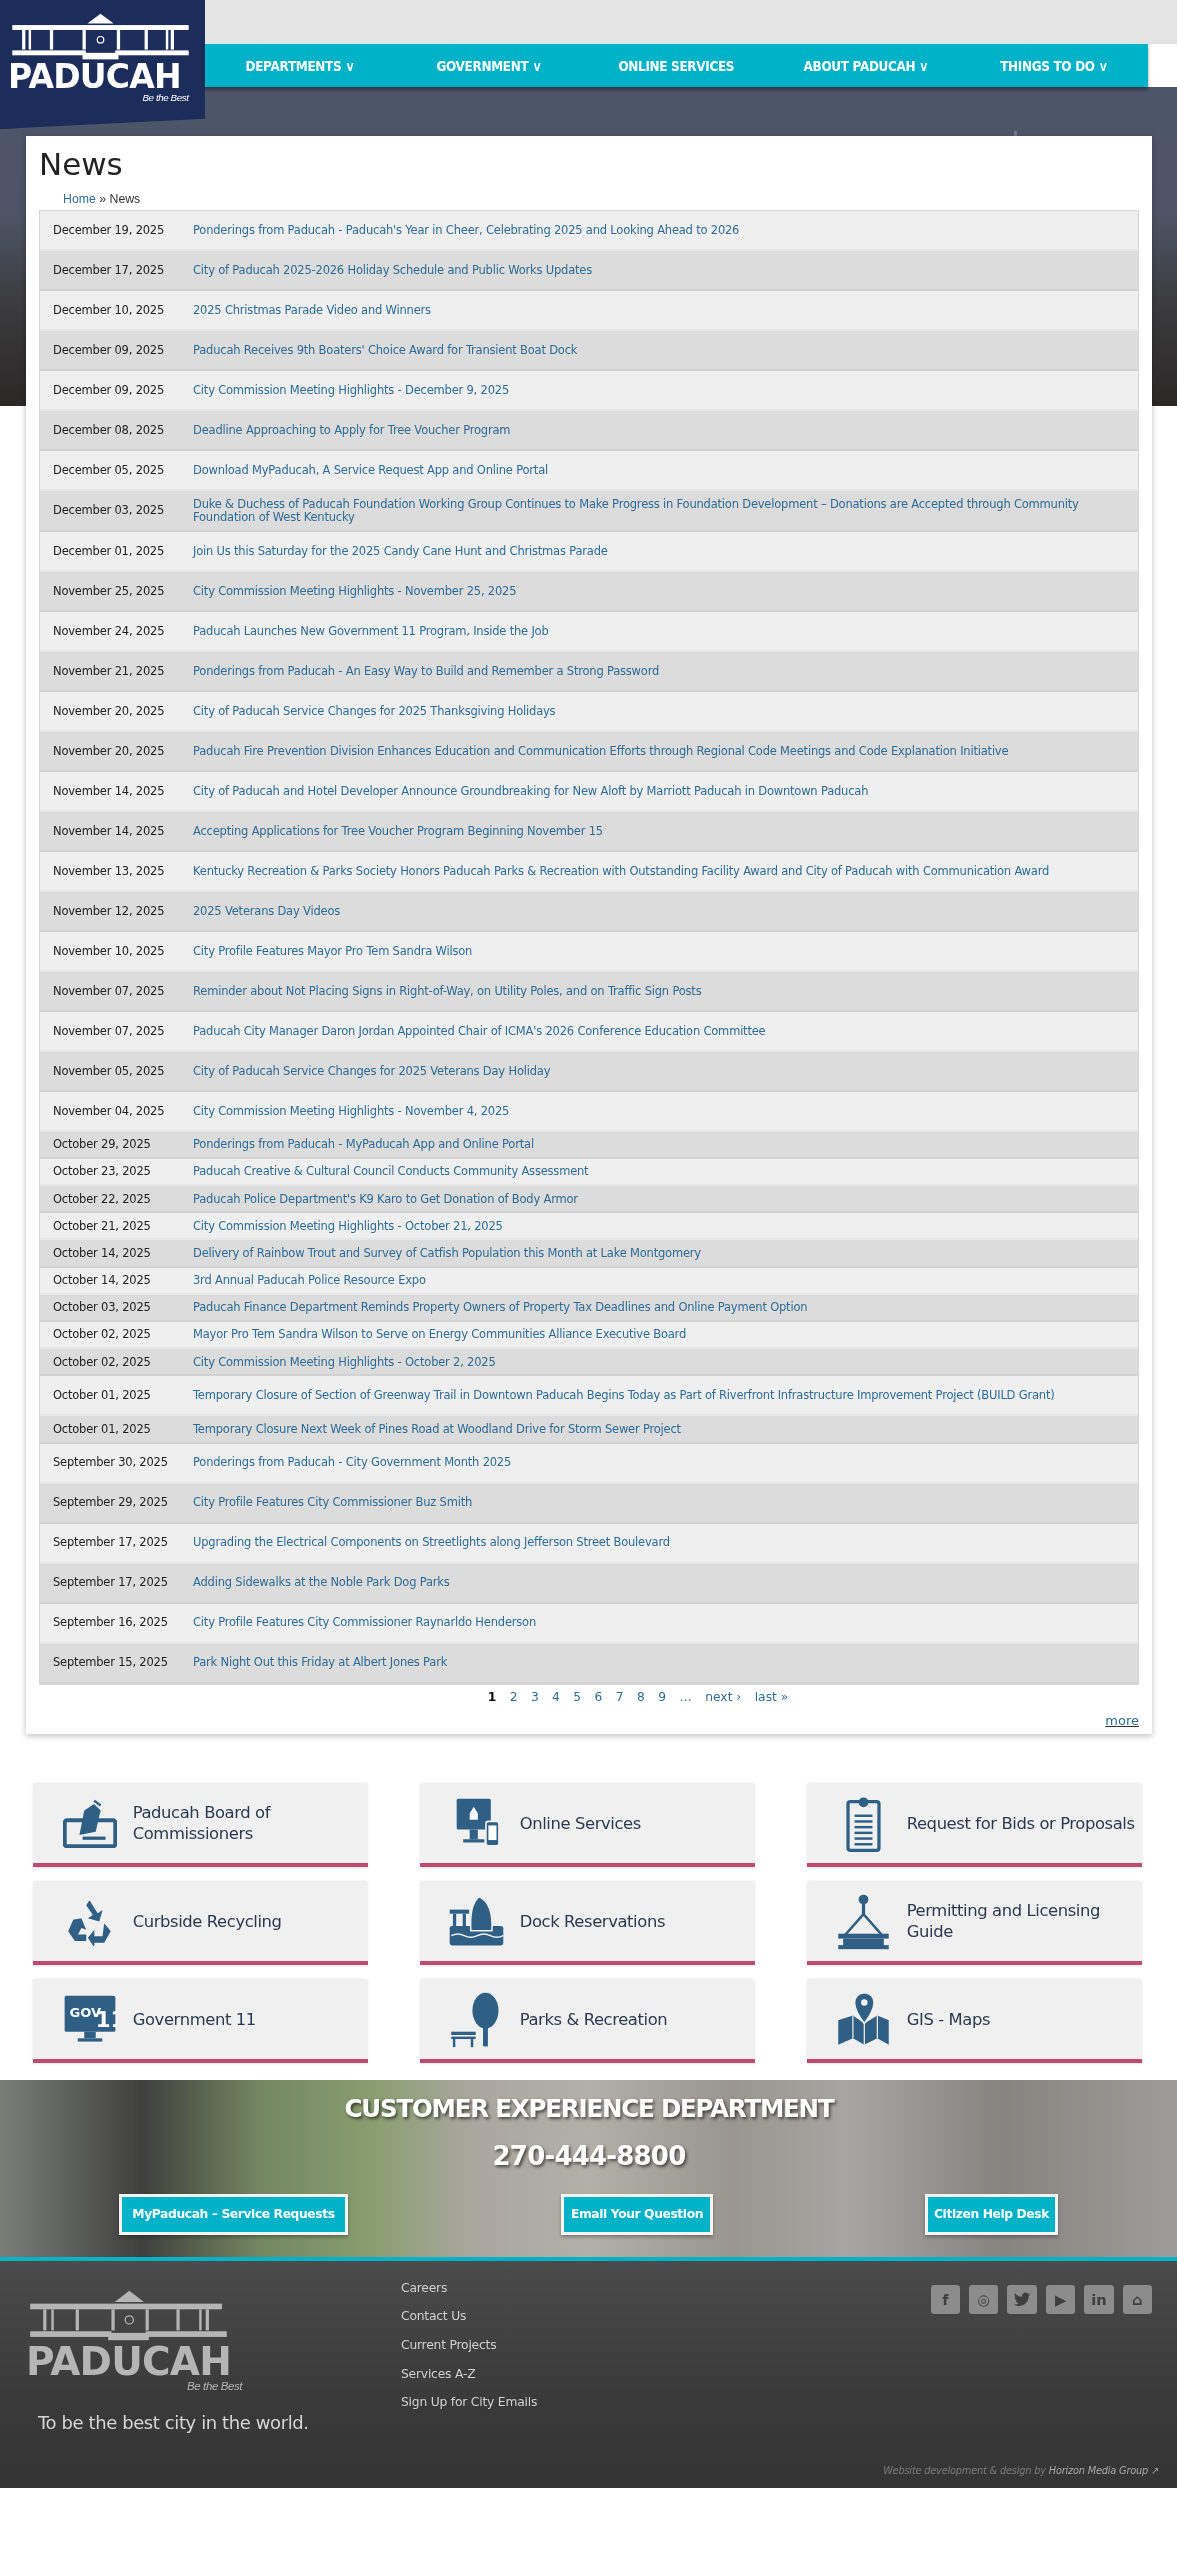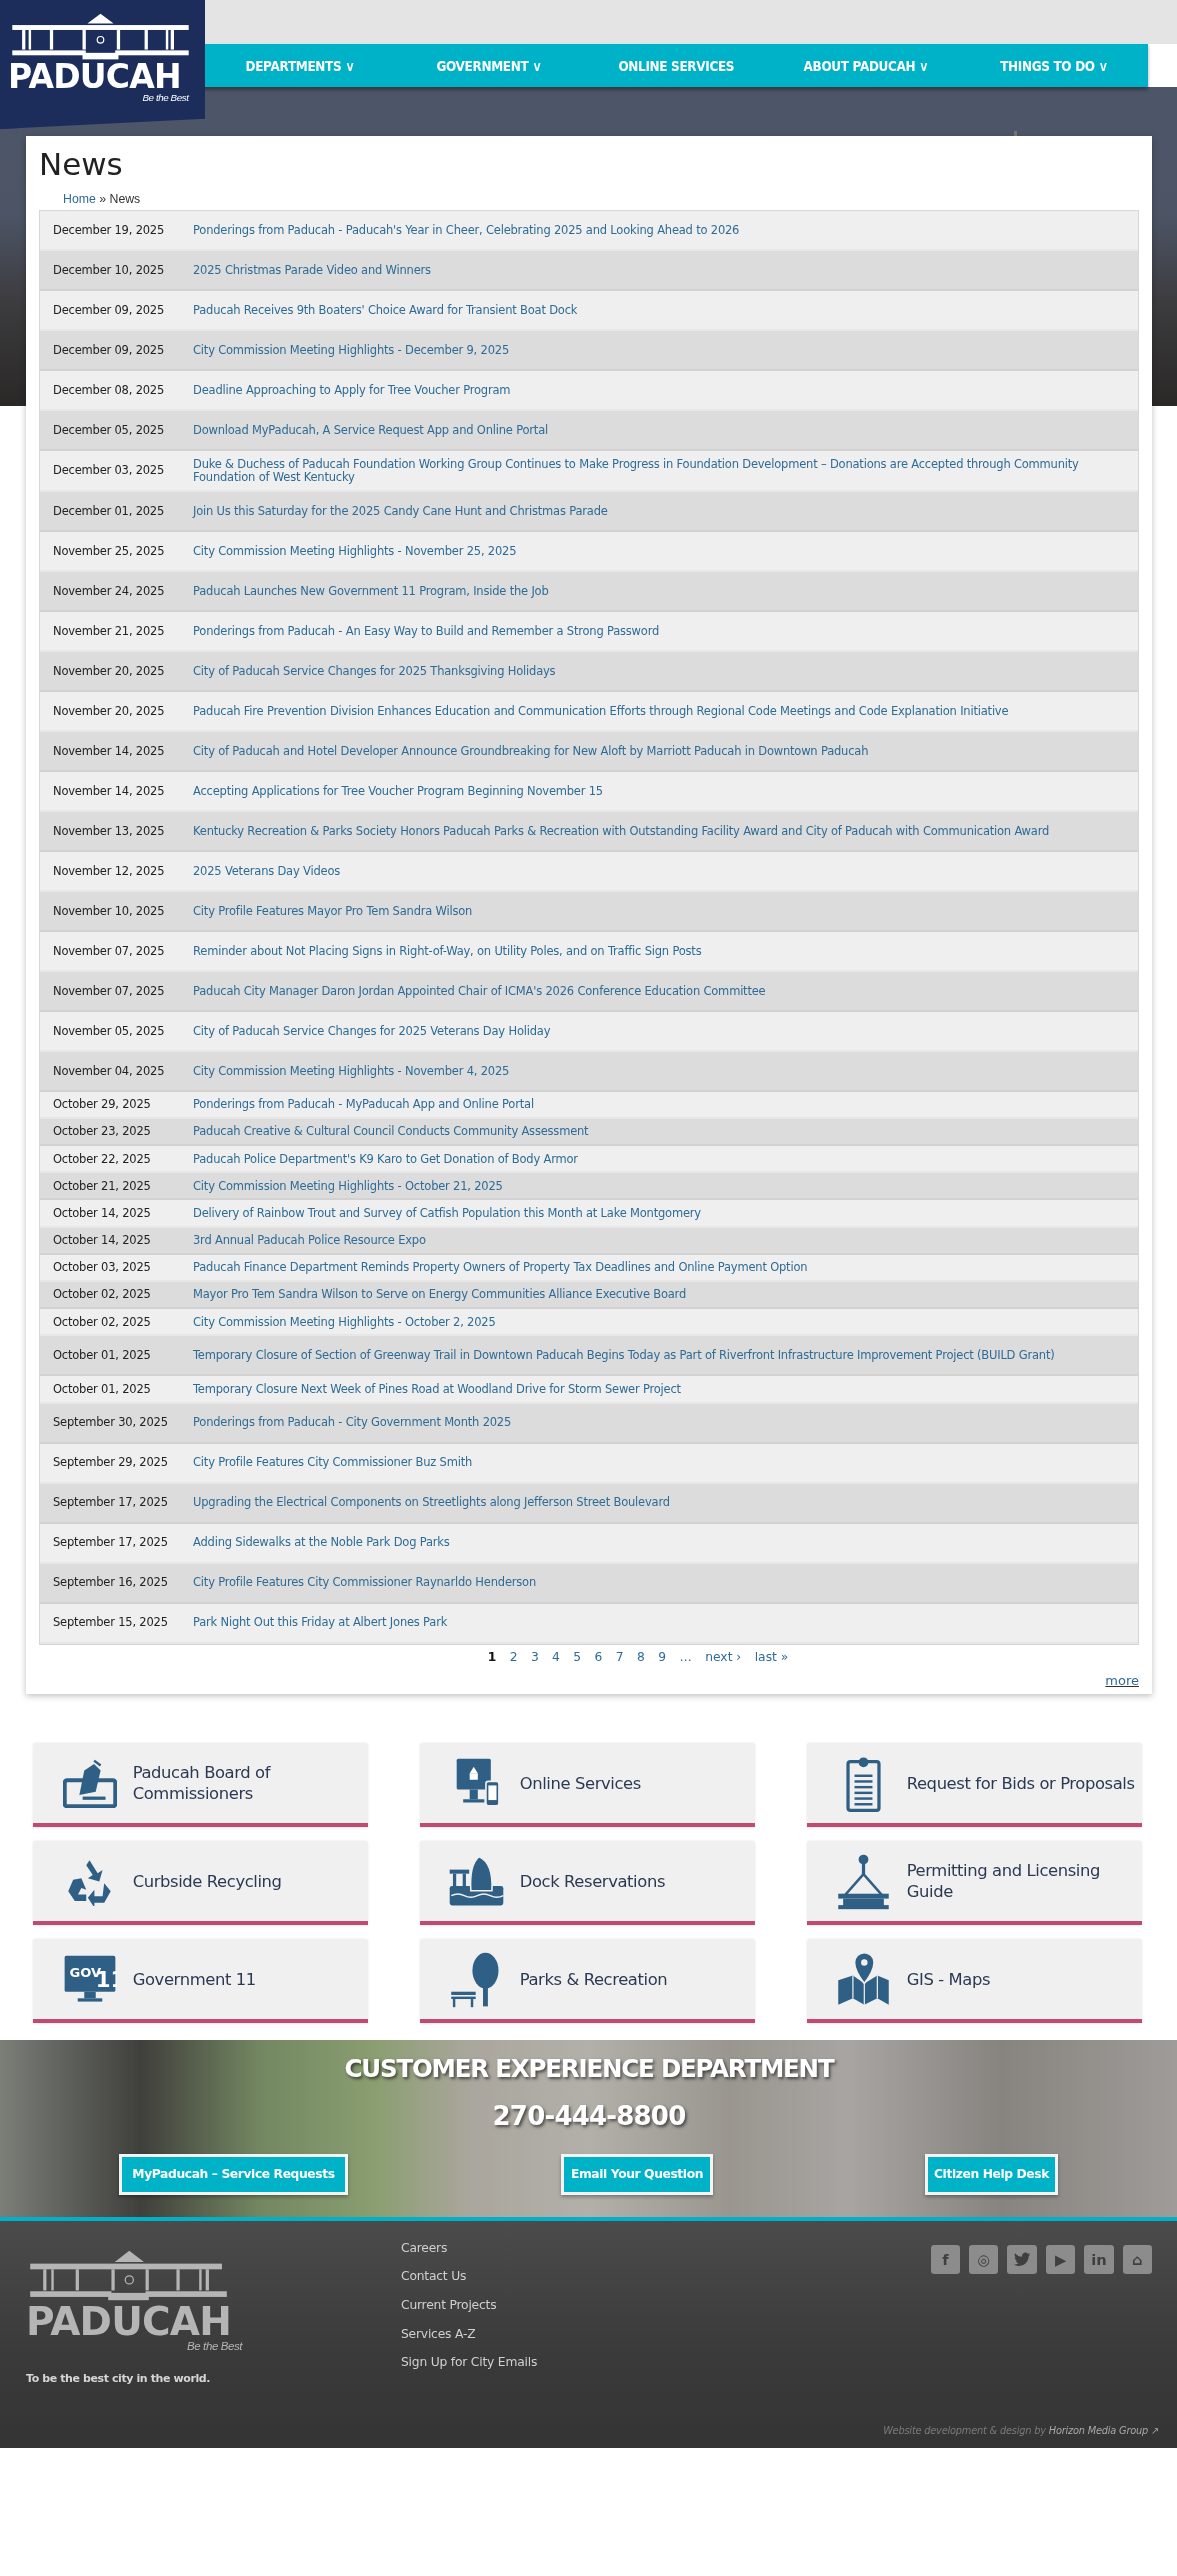--- a/index.html
+++ b/index.html
@@ -57,21 +57,21 @@
   .cx-title { color: #fff; font-family: "DejaVu Sans", sans-serif; font-weight: bold; font-size: 24.5px; letter-spacing: -1.2px; text-shadow: 1.6px 1.6px 3.3px rgba(0,0,0,0.6); }
   .cx-phone { color: #fff; font-family: "DejaVu Sans", sans-serif; font-weight: bold; font-size: 26px; margin-top: 18px; letter-spacing: -0.8px; text-shadow: 1.6px 1.6px 3.3px rgba(0,0,0,0.6); }
   .cx-buttons { position: absolute; top: 114px; left: 0; width: 100%; }
   .cx-btn { position: absolute; height: 41px; background: #00b2c8; border: 3.3px solid #f4f4f4; color: #fff; font-family: "DejaVu Sans", sans-serif; font-weight: bold; font-size: 12.3px; letter-spacing: -0.4px; display: flex; align-items: center; justify-content: center; cursor: pointer; box-shadow: 0 1.6px 3.3px rgba(0,0,0,0.3); }
 
   
   .footer { position: relative; height: 231px; background: linear-gradient(180deg, #4b4b4b 0%, #3a3a3a 60%, #343434 100%); border-top: 4.9px solid #00b2c8; }
   .f-logo { position: absolute; left: 26px; top: 28px; width: 221px; }
   .f-logo-word { color: #b5b5b5; font-family: "DejaVu Sans", sans-serif; font-weight: bold; font-size: 39px; letter-spacing: -0.8px; line-height: 36px; }
   .f-logo-tag { color: #b5b5b5; font-style: italic; font-size: 11.5px; text-align: right; margin-right: 4.9px; letter-spacing: -0.4px; }
-  .f-motto { position: absolute; left: 26px; top: 151px; color: #d6d6d6; font-family: "DejaVu Sans", sans-serif; font-size: 11px; letter-spacing: -0.4px; font-weight: bold; }
+  .f-motto { position: absolute; left: 38px; top: 151px; color: #d6d6d6; font-family: "DejaVu Sans", sans-serif; font-size: 18px; letter-spacing: -0.4px; }
   .f-links { position: absolute; left: 401px; top: 20px; }
   .f-links a { display: block; color: #d0d0d0; font-family: "DejaVu Sans", sans-serif; font-size: 12.3px; margin-bottom: 14.7px; letter-spacing: -0.2px; }
   .f-social { position: absolute; right: 26px; top: 24.5px; display: flex; gap: 9px; }
   .f-social span { width: 29.4px; height: 29.4px; border-radius: 3.3px; background: #8c8c8c; display: flex; align-items: center; justify-content: center; cursor: pointer; color: #3f3f3f; font-weight: bold; font-size: 14.7px; font-family: "DejaVu Sans", sans-serif; }
   .f-credit { position: absolute; right: 19px; bottom: 11.5px; color: #7b7b7b; font-size: 9.8px; font-family: "DejaVu Sans", sans-serif; letter-spacing: -0.2px; font-style: italic; }
   .f-credit a { color: #a9a9a9; }
 </style>
 </head>
 <body>
 
@@ -121,20 +121,24 @@
     <span>News</span>
   </div>
 
   <table class="news-table">
     <tbody id="news-body">
       <tr class="news-row tall">
           <td class="date">December 19, 2025</td>
           <td class="title"><a href="#">Ponderings from Paducah - Paducah's Year in Cheer, Celebrating 2025 and Looking Ahead to 2026</a></td>
         </tr>
       <tr class="news-row tall">
+          <td class="date">December 17, 2025</td>
+          <td class="title"><a href="#">City of Paducah 2025-2026 Holiday Schedule and Public Works Updates</a></td>
+        </tr>
+      <tr class="news-row tall">
           <td class="date">December 10, 2025</td>
           <td class="title"><a href="#">2025 Christmas Parade Video and Winners</a></td>
         </tr>
       <tr class="news-row tall">
           <td class="date">December 09, 2025</td>
           <td class="title"><a href="#">Paducah Receives 9th Boaters' Choice Award for Transient Boat Dock</a></td>
         </tr>
       <tr class="news-row tall">
           <td class="date">December 09, 2025</td>
           <td class="title"><a href="#">City Commission Meeting Highlights - December 9, 2025</a></td>

